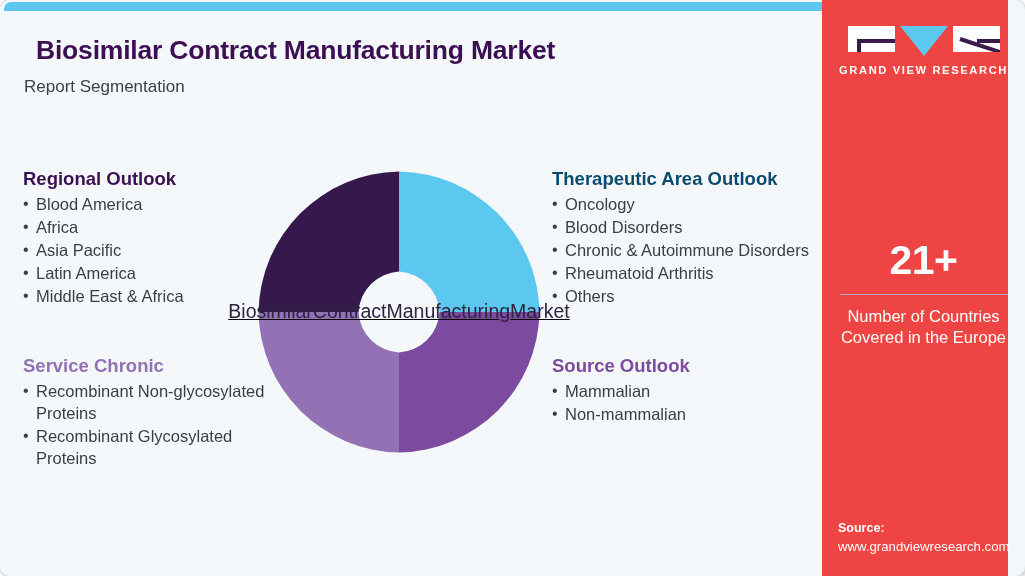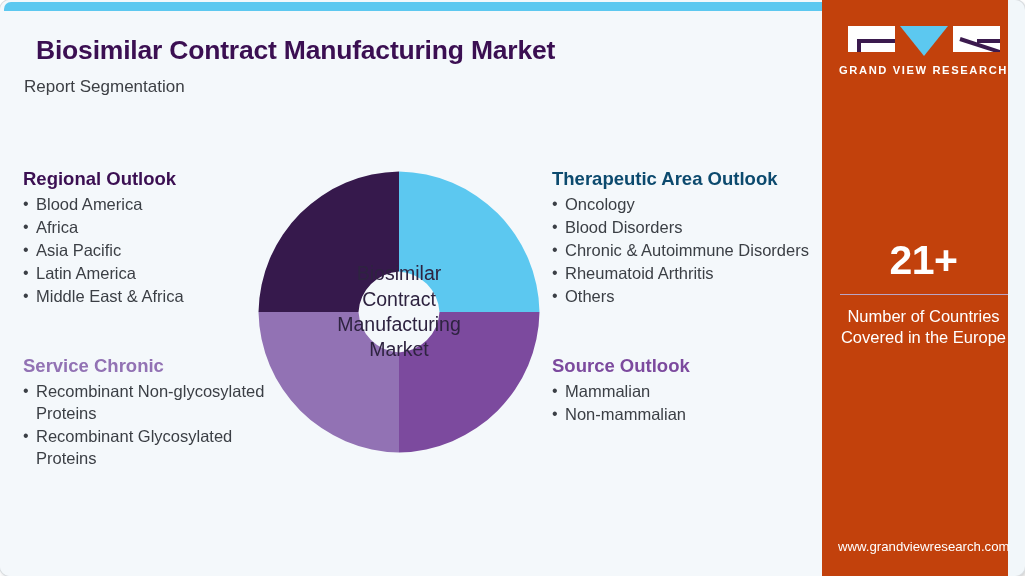--- a/index.html
+++ b/index.html
@@ -115,39 +115,40 @@
     width: 292px;
     height: 292px;
   }
   .donut-center-text {
     position: absolute;
     top: 0;
     left: 0;
     width: 292px;
     height: 292px;
     display: flex;
-    flex-direction: column;
+    flex-direction: row;
     align-items: center;
     justify-content: center;
     text-align: center;
     pointer-events: none;
+    text-decoration: underline;
   }
   .donut-center-text span {
     display: block;
     font-size: 19.5px;
     color: #2e2340;
     line-height: 1.3;
   }
 
   
   .sidebar {
     position: relative;
     width: 186px;
     height: 576px;
-    background: #c2410c;
+    background: #ef4444;
     box-sizing: border-box;
   }
 
   .logo-block {
     position: absolute;
     top: 26px;
     left: 0;
     width: 203px;
     text-align: center;
   }
@@ -349,18 +350,19 @@
     <div class="stat-block">
       <div class="stat-number">21+</div>
       <div class="stat-divider"></div>
       <div class="stat-caption">
         <span>Number of Countries</span>
         <span>Covered in the Europe</span>
       </div>
     </div>
 
     <div class="source-block">
+      <div class="source-label">Source:</div>
       <div class="source-url">www.grandviewresearch.com</div>
     </div>
 
   </div>
 
 </div>
 
 </body></html>

